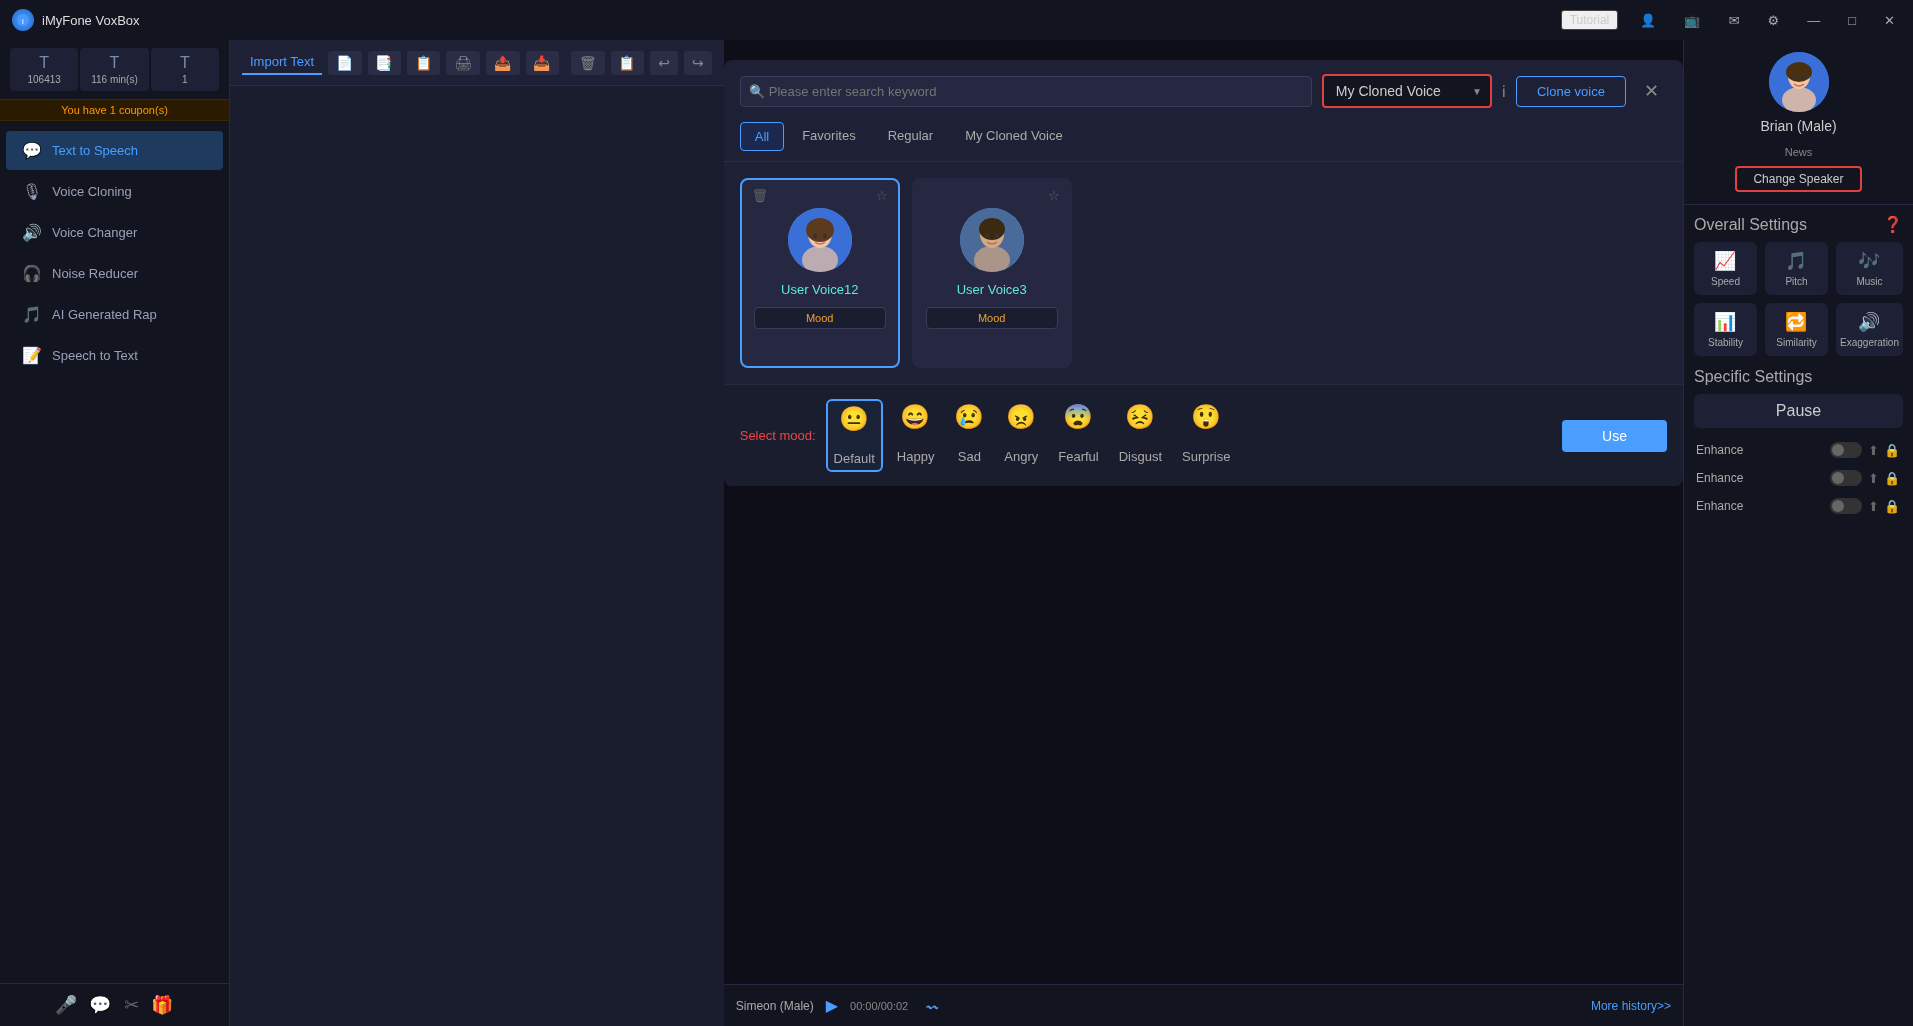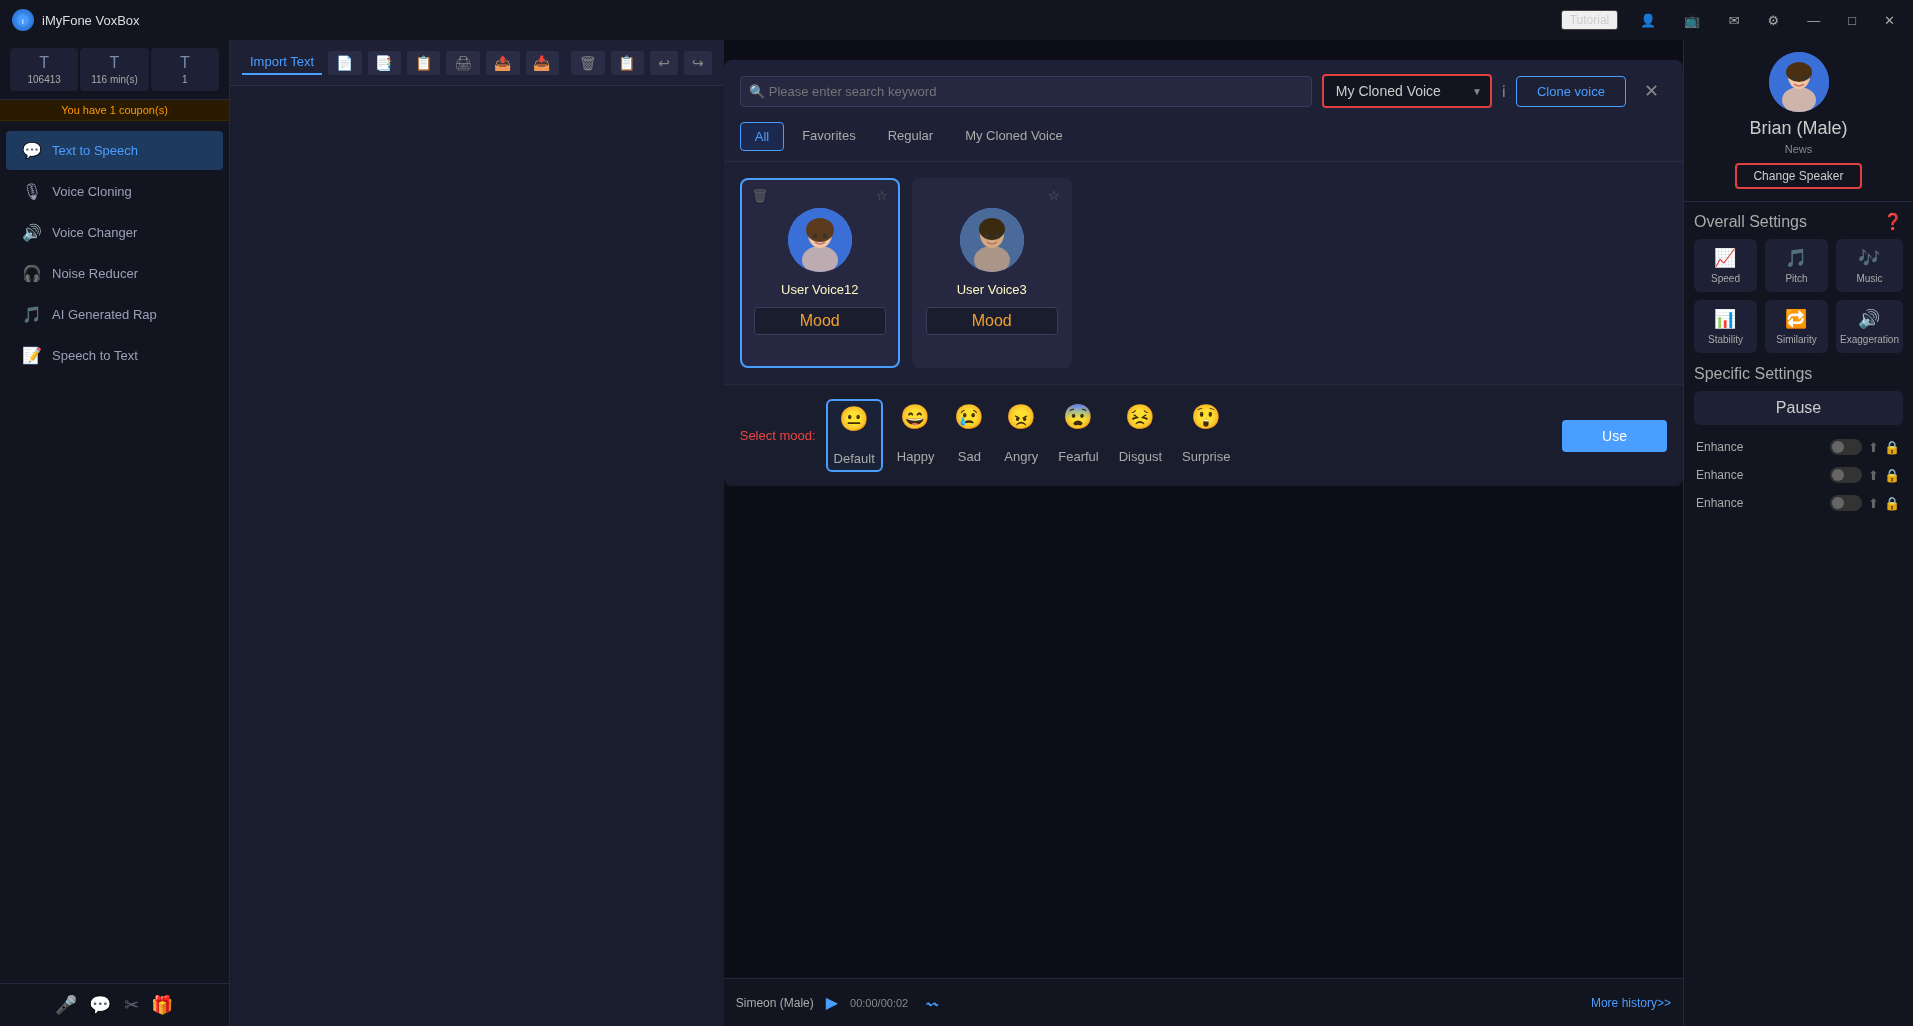--- a/index.html
+++ b/index.html
@@ -198,22 +198,22 @@
       background: linear-gradient(135deg, #3a6fd8, #5588ff);
       display: flex;
       align-items: center;
       justify-content: center;
       font-size: 28px;
       margin-bottom: 6px;
       overflow: hidden;
     }
     .speaker-name {
       color: #ccc;
-      font-size: 18px;
-      margin-bottom: 4px;
+      font-size: 14px;
+      margin-bottom: 12px;
     }
     .speaker-tag {
       color: #888;
       font-size: 11px;
       margin-bottom: 8px;
     }
     .change-speaker-btn {
       border: 2px solid #e04040;
       background: transparent;
       color: #ccc;
@@ -287,21 +287,21 @@
       border-radius: 50%;
       top: 2px;
       left: 2px;
       transition: left 0.2s;
     }
     .enhance-icons { display: flex; gap: 6px; align-items: center; }
     .enhance-icon { font-size: 13px; color: #666; cursor: pointer; }
 
     
     .bottom-bar {
-      height: 48px;
+      height: 42px;
       background: #12141f;
       border-top: 1px solid #252840;
       display: flex;
       align-items: center;
       padding: 0 12px;
       gap: 12px;
     }
     .speaker-info { color: #aaa; font-size: 12px; }
     .play-btn { color: #4a9eff; font-size: 16px; cursor: pointer; }
     .time-info { color: #888; font-size: 11px; }
@@ -460,30 +460,30 @@
       display: flex;
       align-items: center;
       justify-content: center;
       font-size: 30px;
       margin-top: 16px;
       margin-bottom: 10px;
       overflow: hidden;
     }
     .card-name {
       font-size: 13px;
-      color: #fef9c3;
+      color: #5eead4;
       margin-bottom: 10px;
       text-align: right;
     }
     .mood-tag {
       background: #1a1d2e;
       border: 1px solid #3a3d5a;
       border-radius: 4px;
       padding: 4px 20px;
-      font-size: 16px;
+      font-size: 11px;
       color: #f0a030;
       cursor: pointer;
       text-align: center;
       width: 100%;
     }
 
     
     .mood-bar {
       display: flex;
       align-items: center;

